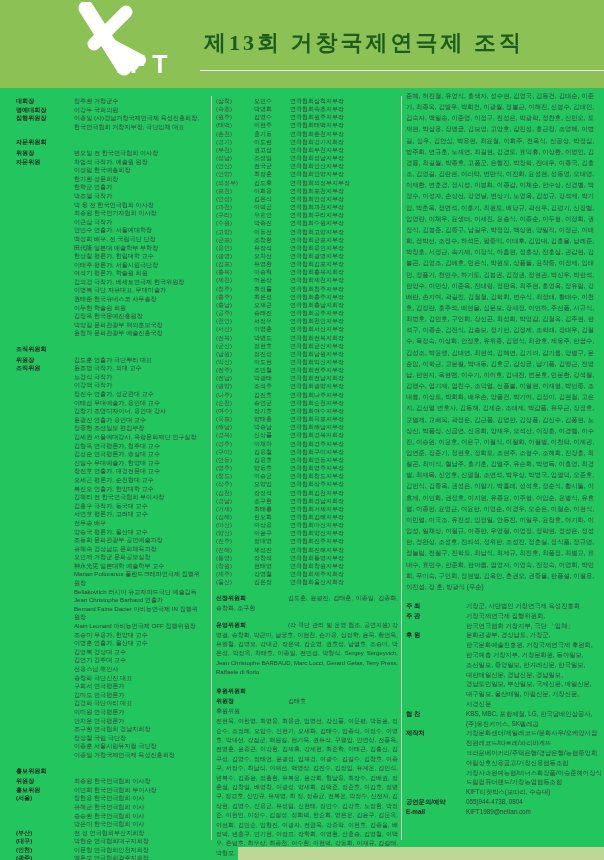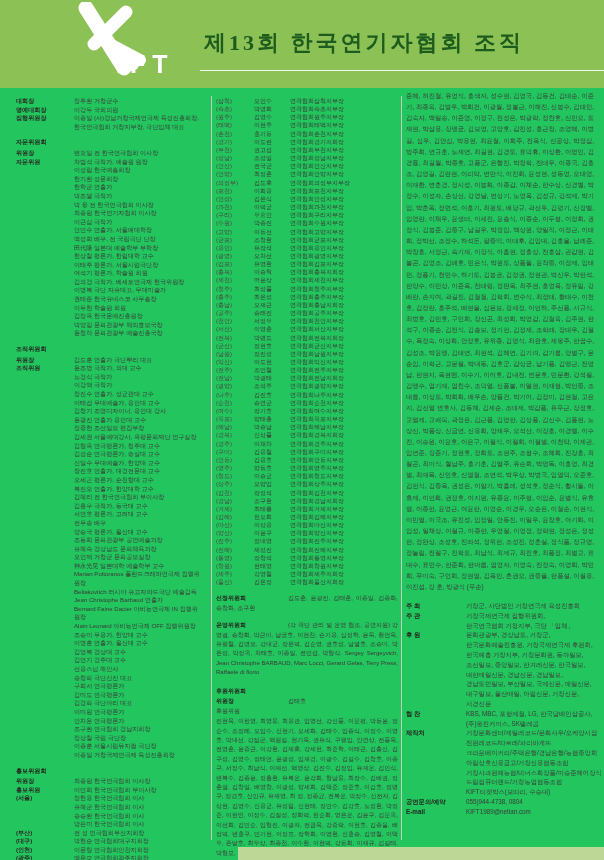--- a/index.html
+++ b/index.html
@@ -52,21 +52,21 @@
 <div class="page">
 
   <div class="header" id="hdr" style="background: rgb(140, 193, 85);">
     <svg class="logo-k" width="140" height="84" viewBox="0 0 140 84">
       <path d="M38 6 L76 66" stroke="#ffffff" stroke-width="15" stroke-linecap="round" fill="none"></path>
       <path d="M78 10 L46 42" stroke="#ffffff" stroke-width="13" stroke-linecap="round" fill="none"></path>
       <path d="M58 40 L92 58" stroke="#ffffff" stroke-width="12" stroke-linecap="round" fill="none"></path>
       <circle cx="84" cy="62" r="7" fill="#ffffff"></circle>
     </svg>
     <div class="logo-ift">IFT</div>
-    <div class="title" id="ttl" style="color: rgb(29, 92, 29);">제13회 한국연기자협회 조직</div>
+    <div class="title" id="ttl" style="color: rgb(29, 92, 29);">제13회 거창국제연극제 조직</div>
     <div class="title-rule"></div>
   </div>
 
   <div id="left-col">
       <div class="sec">
         <div class="lrow">
           <div class="lbl">대회장</div>
           <div class="val">
             <div>정주환 거창군수</div>
           </div>

